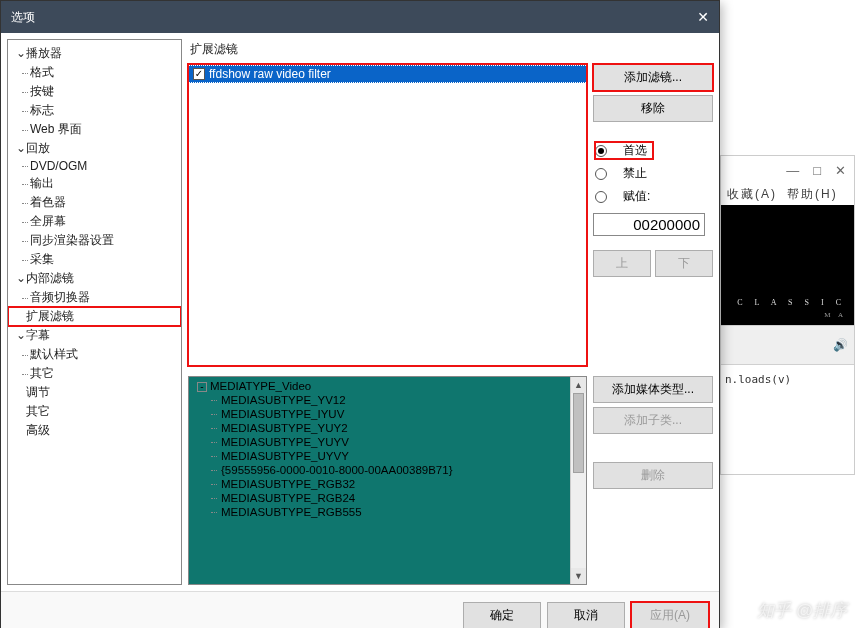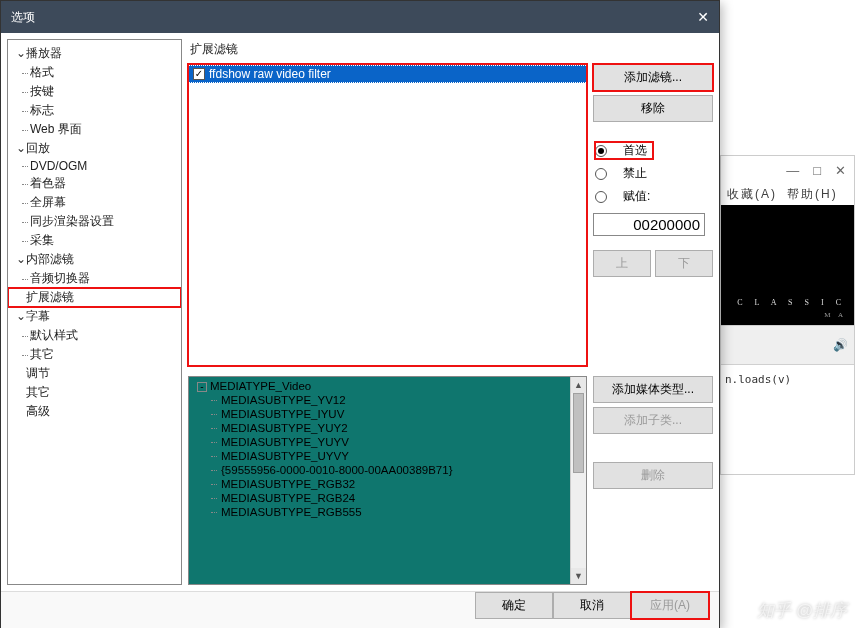--- a/index.html
+++ b/index.html
@@ -62,21 +62,21 @@
   .typetree .tw { display:inline-block; width:10px; height:10px; border:1px solid #888; text-align:center; line-height:8px; font-size:10px; margin-right:3px; vertical-align:middle;}
   .typetree .vscroll { position:absolute; right:0; top:0; bottom:0; width:16px; background:#efefef; border-left:1px solid #ccc;}
   .typetree .vscroll .thumb { position:absolute; left:2px; right:2px; top:16px; height:80px; background:#c0c0c0; border:1px solid #a0a0a0;}
   .typetree .vscroll .arrow { position:absolute; left:0; right:0; height:16px; text-align:center; font-size:9px; color:#555; line-height:16px; background:#e8e8e8;}
   .typetree .vscroll .arrow.up { top:0; }
   .typetree .vscroll .arrow.dn { bottom:0; }
 
   .sidebtns2 { width:120px; margin-left:6px; display:flex; flex-direction:column; gap:4px; }
   .sidebtns2 .gap { flex:1; }
 
-  .dialog-footer { height:38px; display:flex; justify-content:flex-end; align-items:flex-start; padding:0 10px; border-top:1px solid #ddd; background:#f9f9f9;}
+  .dialog-footer { height:38px; display:flex; justify-content:flex-end; align-items:flex-end; gap:6px; padding:0 10px; border-top:1px solid #ddd; background:#f9f9f9;}
   .dialog-footer button { width:78px; padding:4px 0; }
 
   .watermark { position:absolute; right:8px; bottom:6px; color:rgba(255,255,255,0.6); font-size:17px; text-shadow:0 0 3px rgba(0,0,0,0.3); pointer-events:none; font-style:italic;}
 </style>
 </head>
 <body>
 
 <div class="bgwin">
   <div class="titlebar">
     <span>—</span>
@@ -111,20 +111,21 @@
           <div class="node">格式</div>
           <div class="node">按键</div>
           <div class="node">标志</div>
           <div class="node">Web 界面</div>
         </div>
       </div>
       <div class="branch">
         <div class="node"><span class="twist">⌄</span><span>回放</span></div>
         <div class="kids">
           <div class="node">DVD/OGM</div>
+          <div class="node">输出</div>
           <div class="node">着色器</div>
           <div class="node">全屏幕</div>
           <div class="node">同步渲染器设置</div>
           <div class="node">采集</div>
         </div>
       </div>
       <div class="branch">
         <div class="node"><span class="twist">⌄</span><span>内部滤镜</span></div>
         <div class="kids">
           <div class="node">音频切换器</div>

